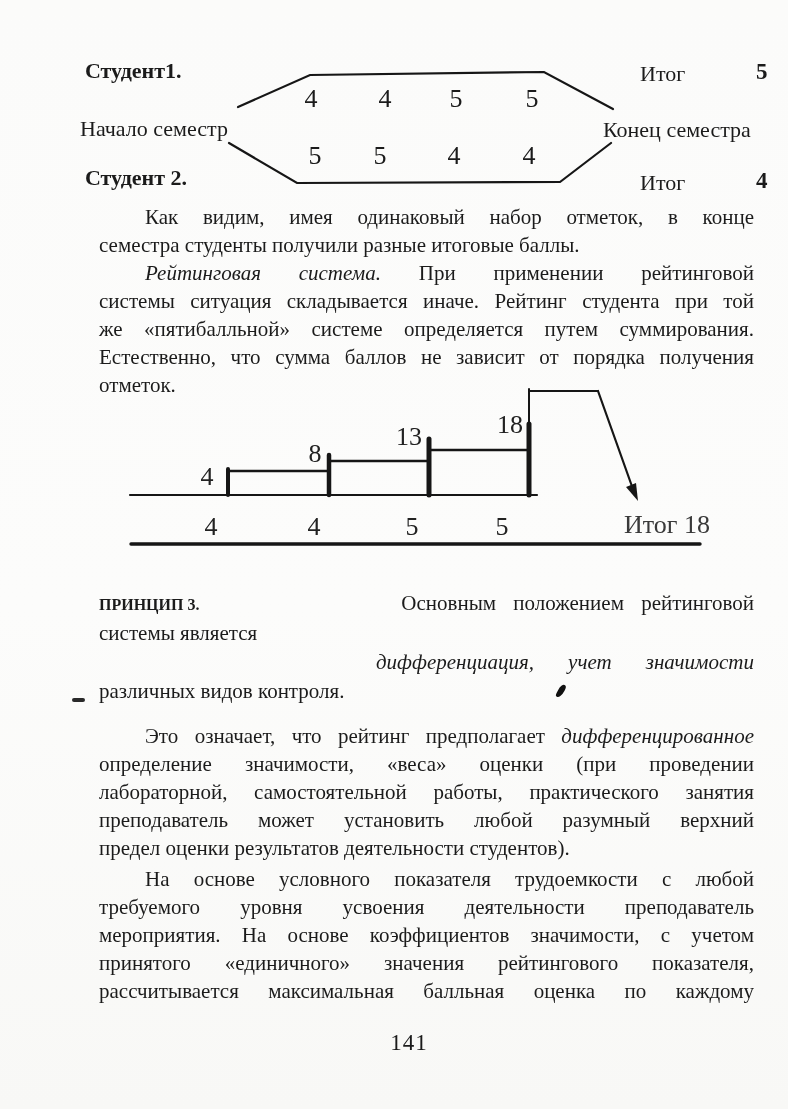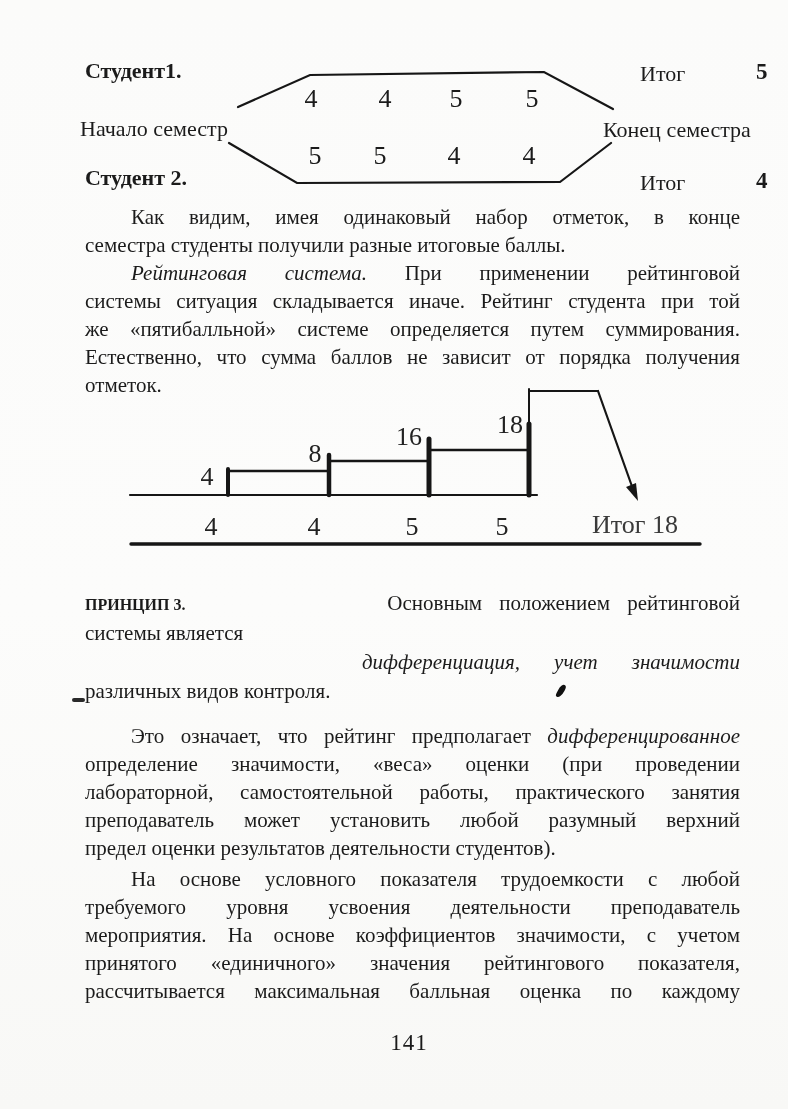--- a/index.html
+++ b/index.html
@@ -3,40 +3,40 @@
 <meta charset="utf-8">
 <style>
   html,body{margin:0;padding:0;}
   body{width:788px;height:1109px;overflow:hidden;
        font-family:"Liberation Serif", serif;
        background:linear-gradient(180deg,#fbfbfa 0%,#fcfcfb 55%,#f8f8f6 100%);
        color:#1b1b1b;}
   .page{position:relative;width:740px;height:1109px;}
 
   
-  .tblock{position:absolute;left:85px;width:655px;font-size:21px;line-height:28px;}
+  .tblock{position:absolute;left:99px;width:655px;font-size:21px;line-height:28px;}
   .tline{text-align:justify;text-align-last:justify;white-space:normal;}
   .tline.last{text-align:left;text-align-last:left;}
   .indent{padding-left:46px;}
   .ital{font-style:italic;}
   .bold{font-weight:bold;}
 
   
   .abs{position:absolute;}
   .lbl{font-size:22px;white-space:nowrap;}
   .lbl.b{font-weight:bold;}
   .gradeTop,.gradeBot{position:absolute;font-size:26px;transform:translateX(-50%);}
   .itogval{font-weight:bold;font-size:23px;}
 
   svg{position:absolute;left:0;}
   .stroke{stroke:#161616;fill:none;stroke-linecap:round;}
 
   
   .sumlbl,.stepgrade{position:absolute;font-size:26px;line-height:26px;transform:translateX(-50%);color:#222;}
-  .itog18{position:absolute;font-size:26px;line-height:26px;color:#3a3a3a;white-space:nowrap;}
+  .itog18{position:absolute;font-size:26px;line-height:26px;color:#3a3a3a;white-space:nowrap;margin-left:32px;}
 
   
   .pline1{display:flex;justify-content:space-between;align-items:baseline;}
   .pline1 .rest{word-spacing:12px;}
   .pline3{margin-left:277px;text-align:justify;text-align-last:justify;font-style:italic;}
 
   .pagenum{position:absolute;left:0;top:1030px;width:788px;text-align:center;
            font-size:23px;letter-spacing:1px;transform:translateX(15px);}
 
   
@@ -96,21 +96,21 @@
     <path class="stroke" stroke-width="5" d="M529,49 V120"></path>
     <path class="stroke" stroke-width="2" d="M529,14 V47"></path>
     <path class="stroke" stroke-width="2.2" d="M529,16 H598"></path>
     <path class="stroke" stroke-width="2.2" d="M598,16 L634,117"></path>
     <polygon points="638,126 626,112 636,108" fill="#161616"></polygon>
     <path class="stroke" stroke-width="3.4" d="M131,169 H700"></path>
   </svg>
 
   <span class="sumlbl" style="left:207px;top:464px">4</span>
   <span class="sumlbl" style="left:315px;top:441px">8</span>
-  <span class="sumlbl" style="left:409px;top:424px">16</span>
+  <span class="sumlbl" style="left:409px;top:424px">13</span>
   <span class="sumlbl" style="left:510px;top:412px">18</span>
 
   <span class="stepgrade" style="left:211px;top:514px">4</span>
   <span class="stepgrade" style="left:314px;top:514px">4</span>
   <span class="stepgrade" style="left:412px;top:514px">5</span>
   <span class="stepgrade" style="left:502px;top:514px">5</span>
   <span class="itog18" style="left:592px;top:512px">Итог 18</span>
 
   <div class="tblock" style="top:589px;line-height:29px">
     <div class="pline1">

